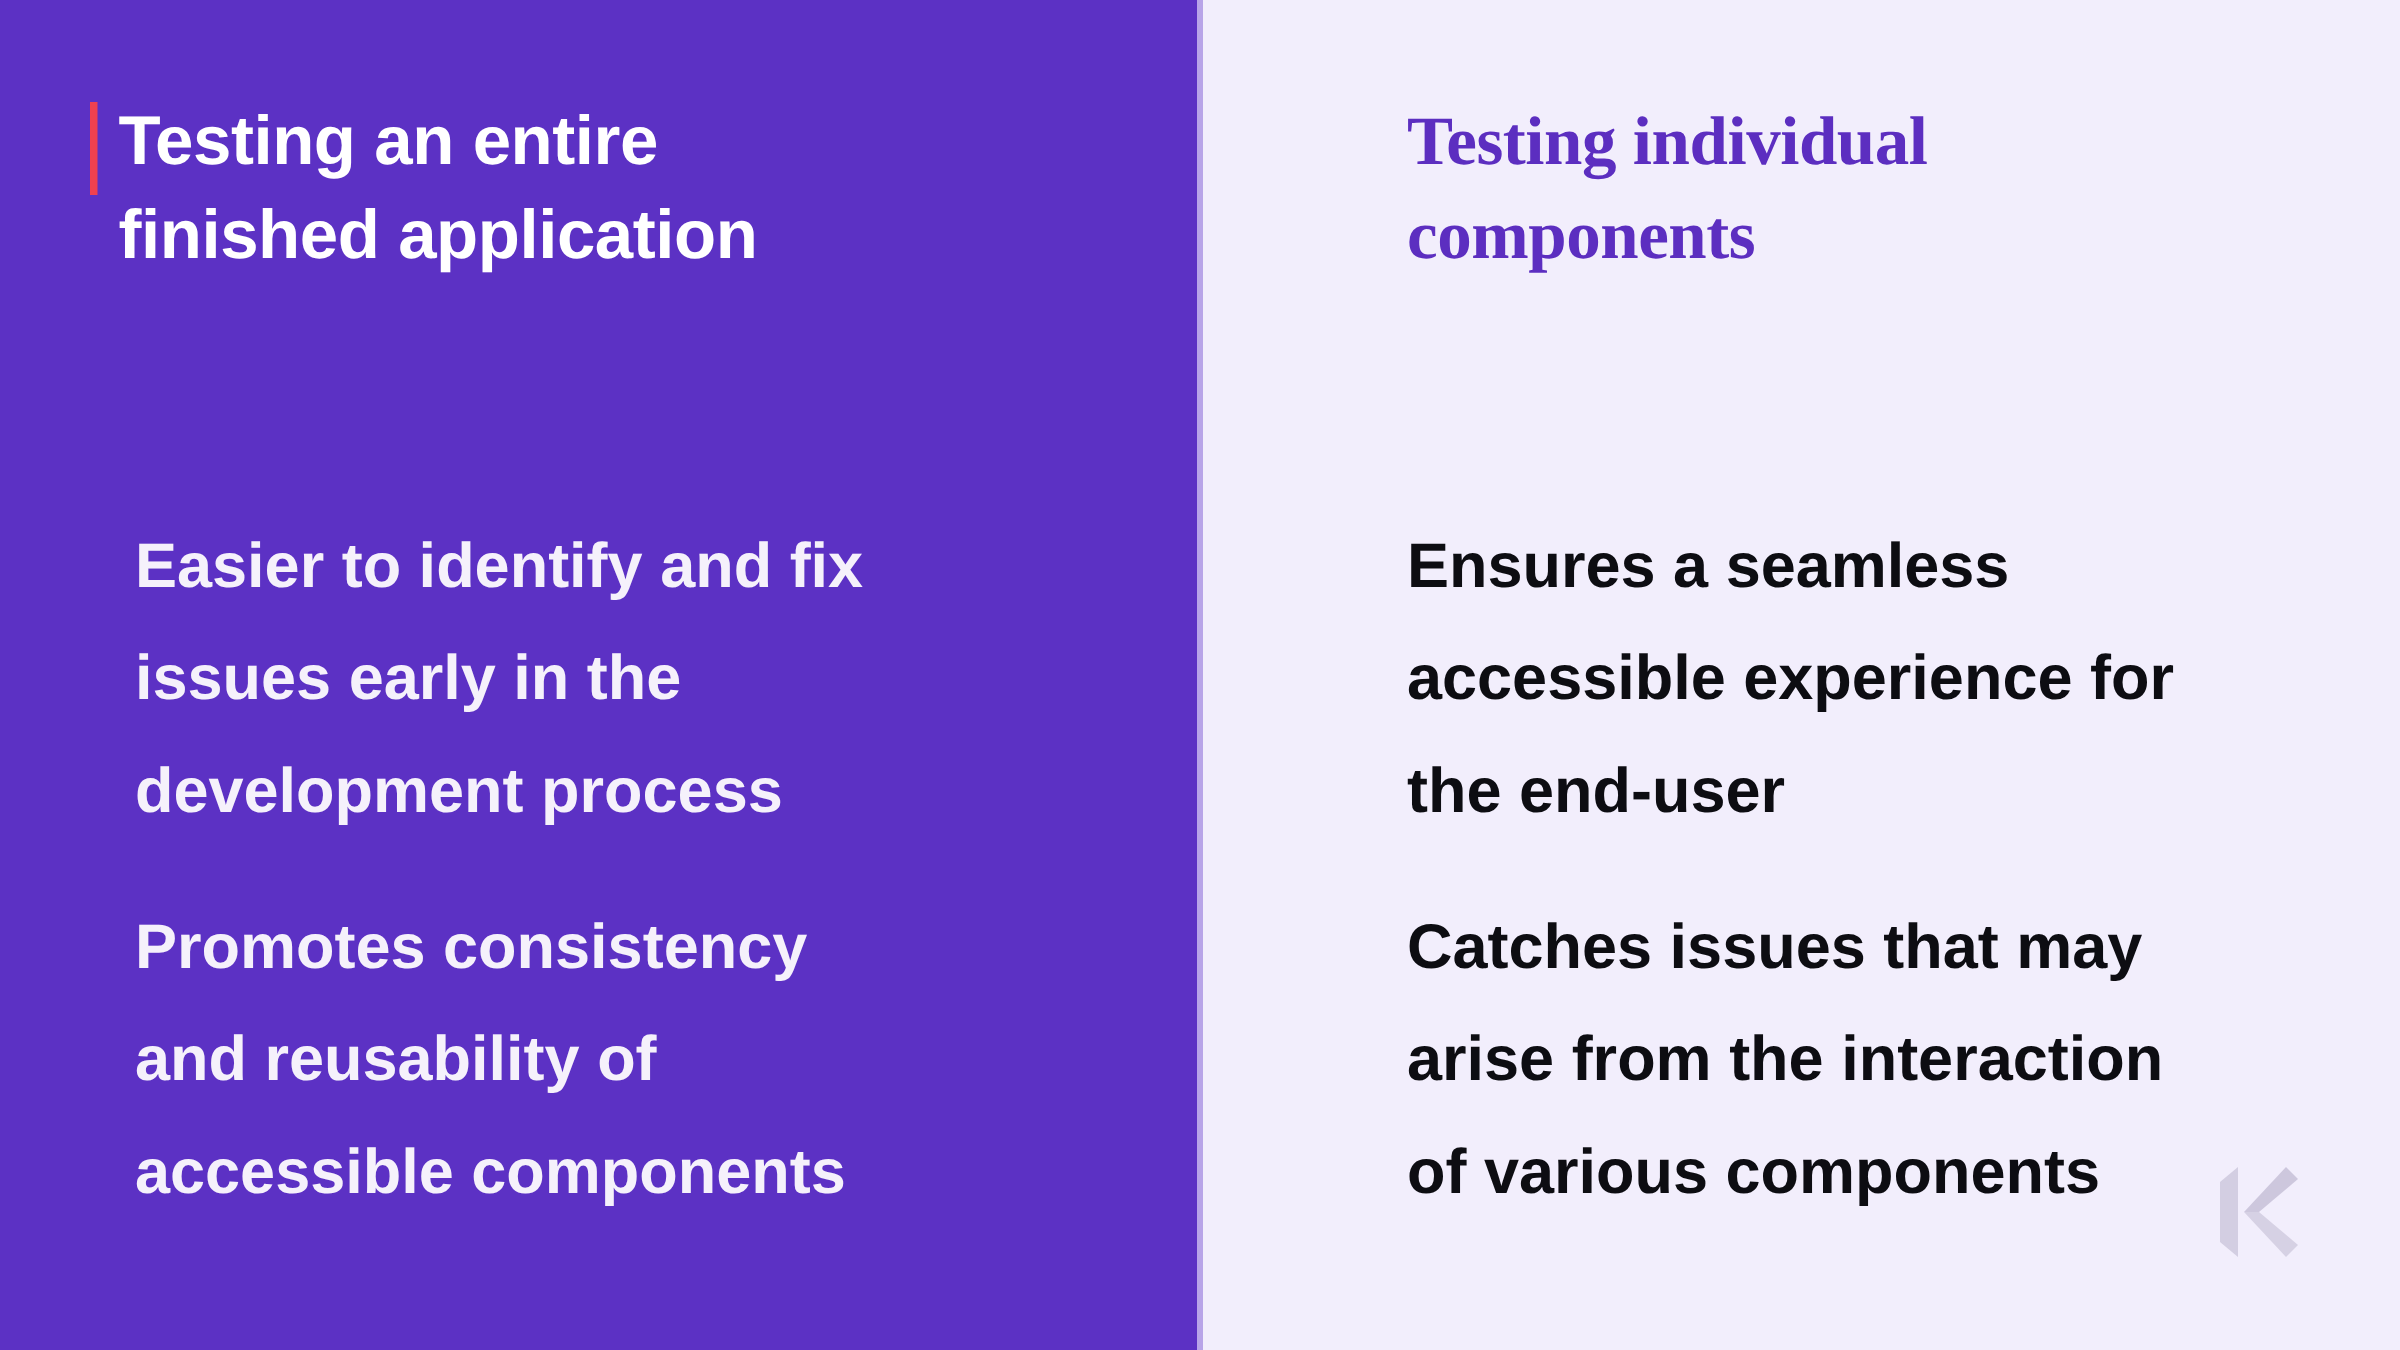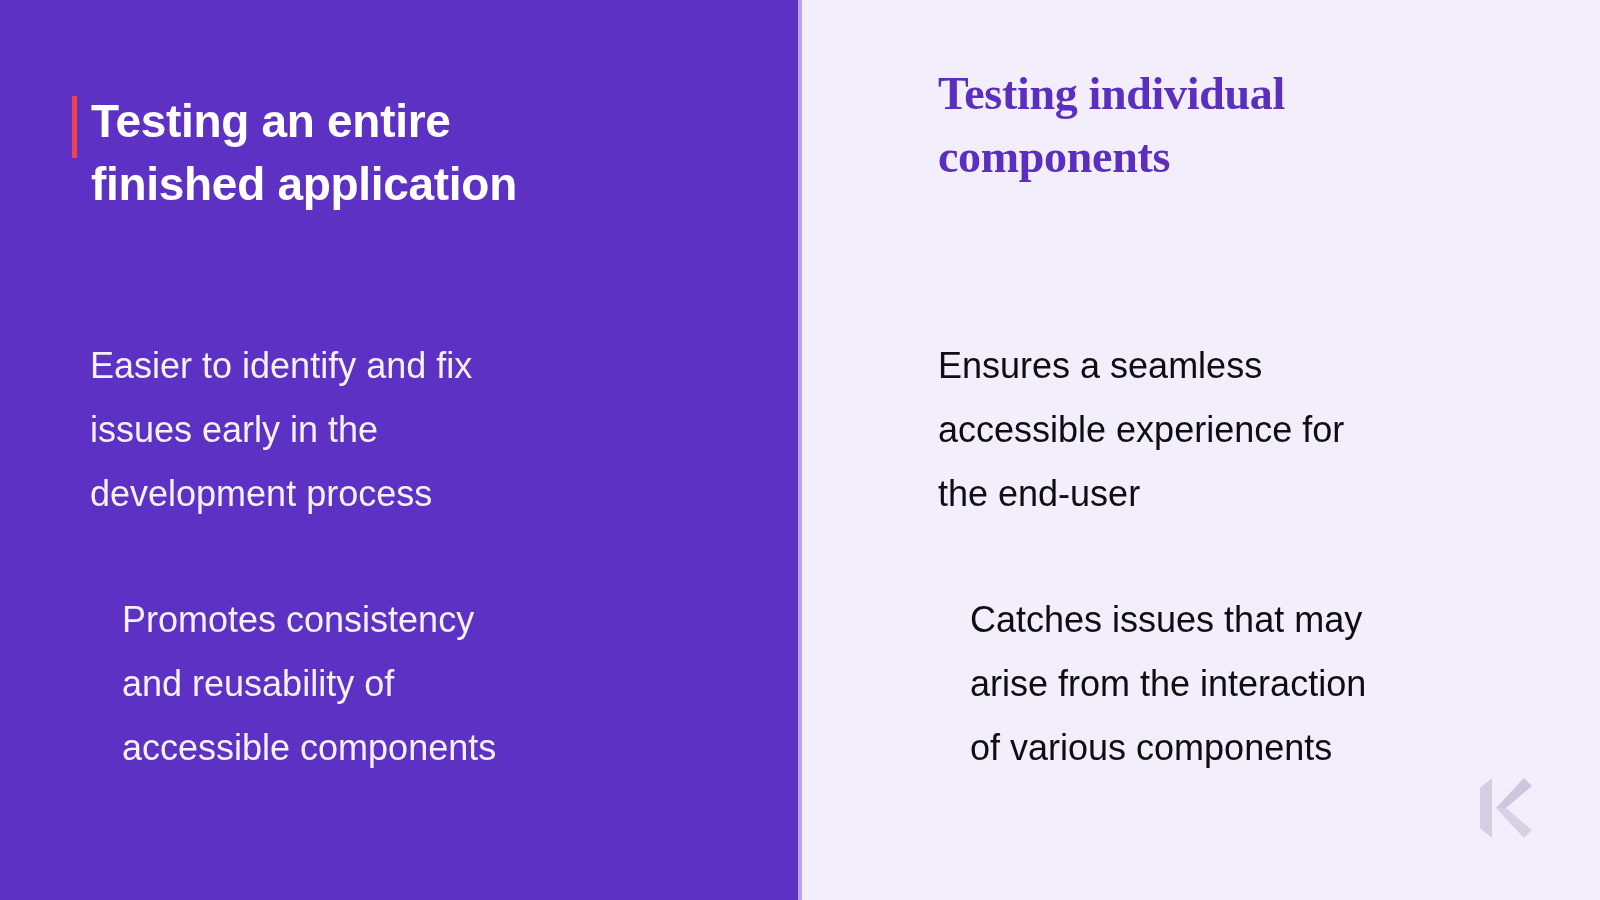--- a/index.html
+++ b/index.html
@@ -47,24 +47,23 @@
     top: 0;
     width: 798px;
     height: 900px;
     background: #f2eefc;
     box-sizing: border-box;
   }
 
   
   .heading-wrap-left {
     position: absolute;
-    left: 72px;
+    left: 60px;
     top: 62px;
     width: 620px;
-    margin-top: 28px;
   }
 
   .accent-bar {
     position: absolute;
     left: 0;
     top: 6px;
     width: 5px;
     height: 62px;
     background: #f0414f;
   }
@@ -91,40 +90,40 @@
     font-family: Liberation Serif, serif;
   }
 
   .heading-right {
     color: #5c2ec0;
   }
 
   
   .body-block {
     position: absolute;
-    font-size: 36px;
+    font-size: 42px;
     line-height: 1.78;
-    font-weight: normal;
+    font-weight: bold;
     white-space: pre-line;
   }
 
   .body-left {
     left: 90px;
     width: 570px;
     color: #f5f1fb;
   }
 
   .body-right {
     left: 938px;
     width: 580px;
     color: #0d0d12;
   }
 
   .block-1 { top: 298px; }
-  .block-2 { top: 552px; margin-left: 32px; }
+  .block-2 { top: 552px; }
 
   
   .brand-logo {
     position: absolute;
     left: 1478px;
     top: 778px;
     width: 56px;
     height: 60px;
   }
   .brand-logo svg { display: block; width: 100%; height: 100%; }

